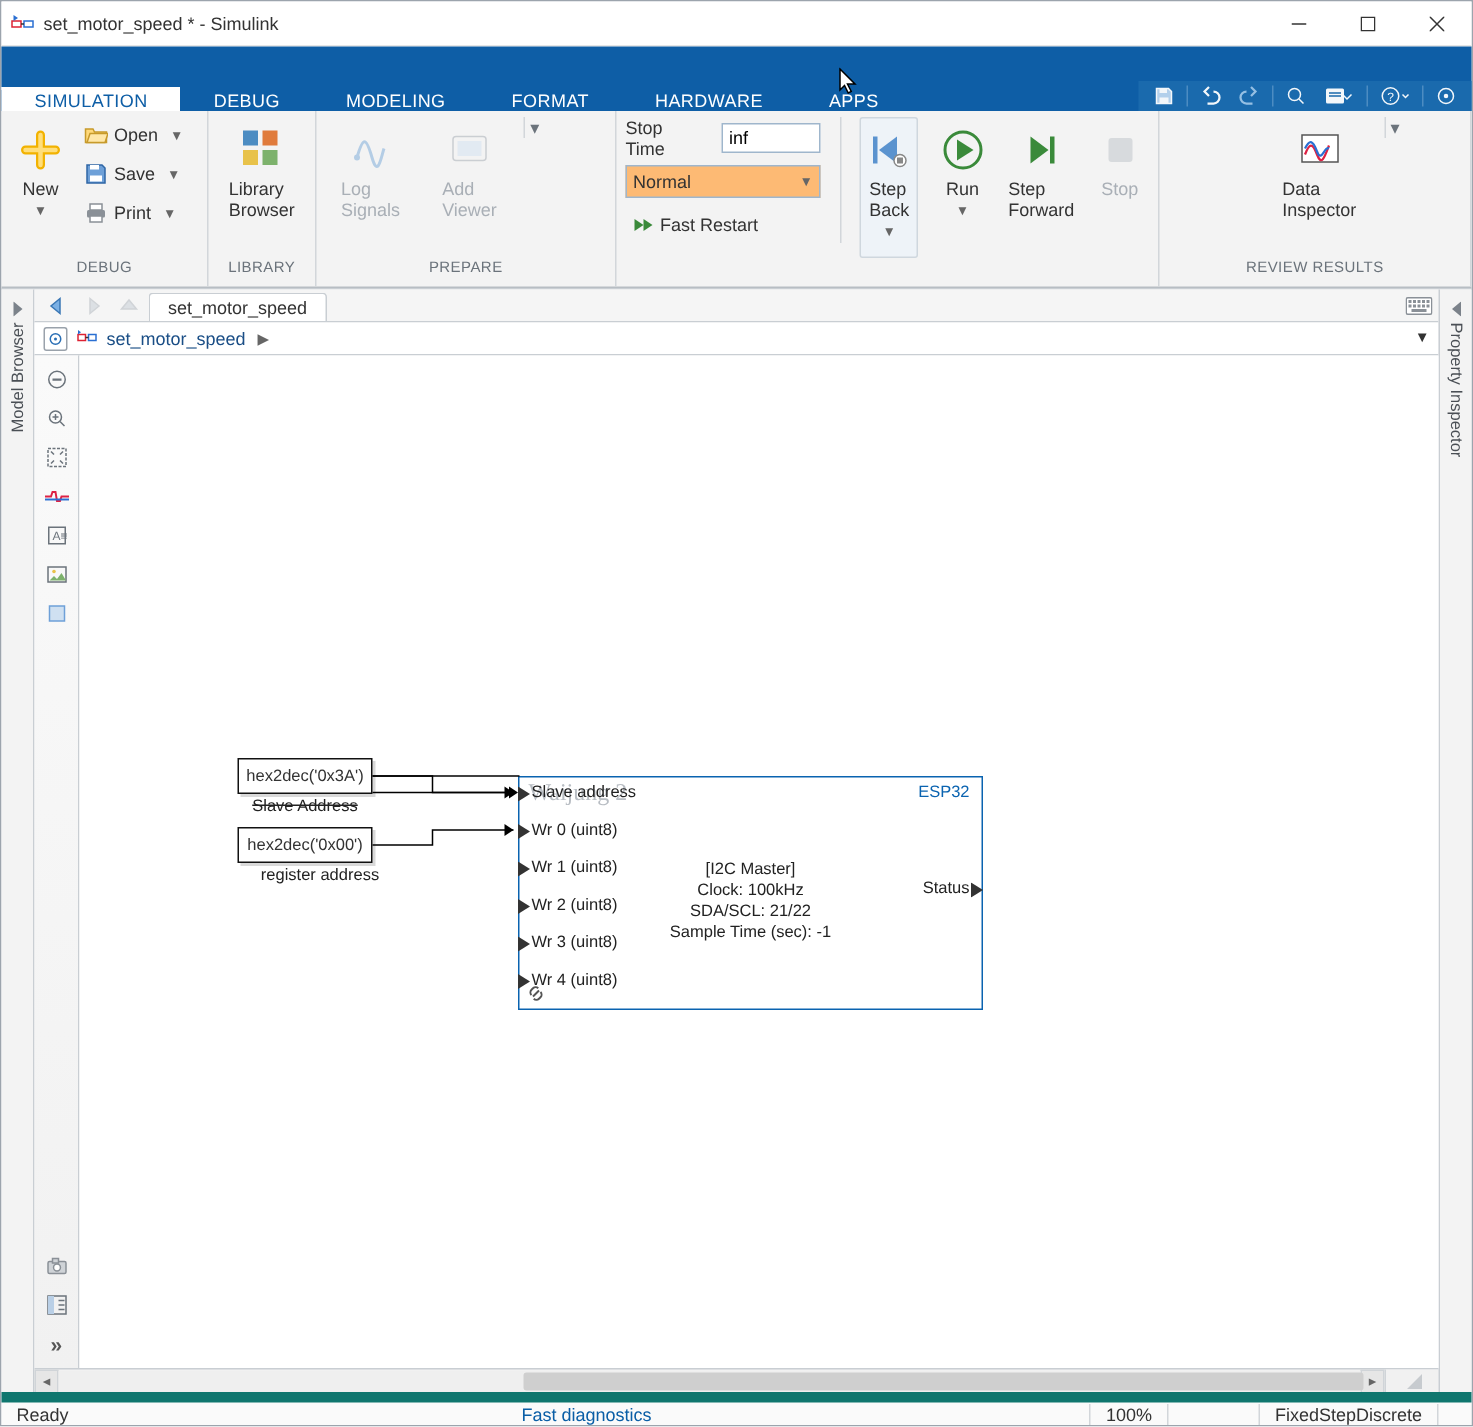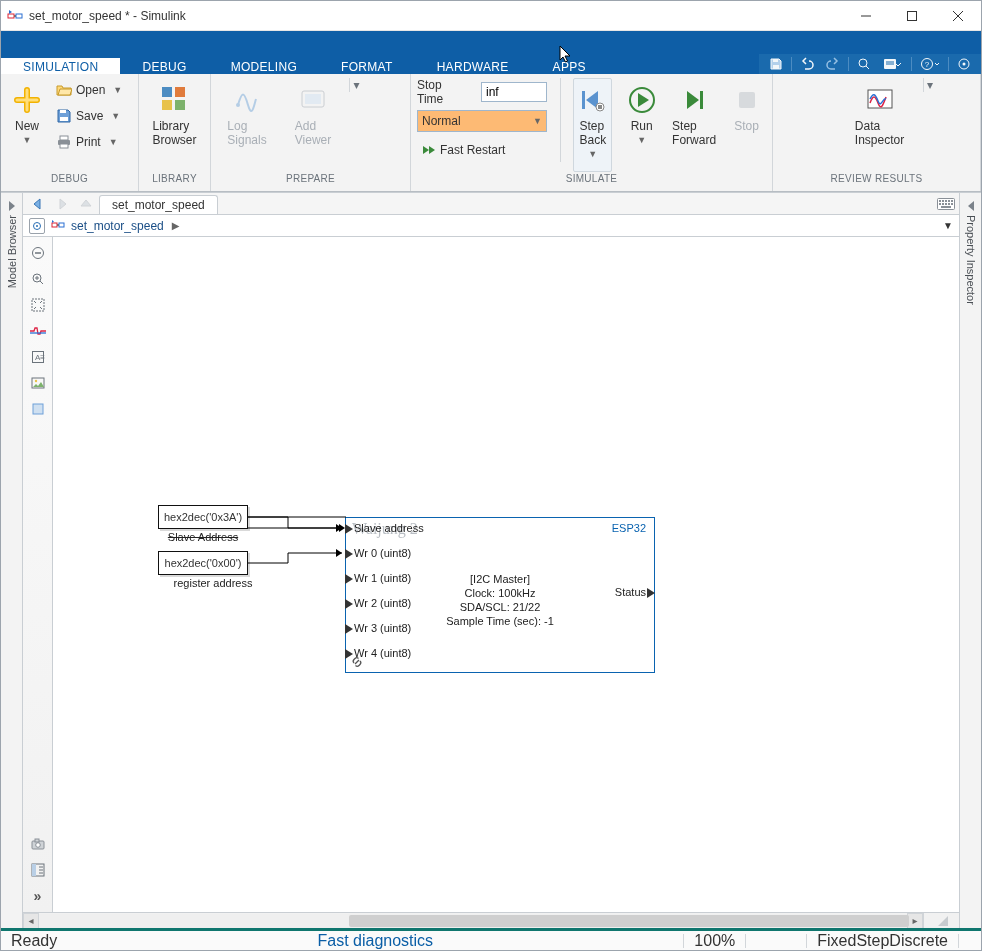--- a/index.html
+++ b/index.html
@@ -98,21 +98,21 @@
   
   .rightpanel{width:22px;background:var(--toolbar-bg);border-left:1px solid #c9ced3;display:flex;flex-direction:column;align-items:center;padding-top:8px;}
   .rightpanel .rotlabel{writing-mode:vertical-rl;font-size:11px;color:#4a4f55;margin-top:4px;}
   
   .hscroll{height:16px;border-top:1px solid #c9ced3;background:#f1f1f1;display:flex;align-items:center;}
   .hscroll .arrow{width:16px;height:16px;display:flex;align-items:center;justify-content:center;background:#e6e6e6;border:1px solid #d0d4d8;color:#666;font-size:10px;}
   .hscroll .track{flex:1;position:relative;height:14px;background:#efefef;}
   .hscroll .thumb{position:absolute;top:1px;height:12px;background:#cfcfcf;border-radius:2px;}
   .hscroll .corner{width:36px;height:16px;background:#f1f1f1;border-left:1px solid #d0d4d8;display:flex;align-items:center;justify-content:center;color:#7a828b;}
   
-  .status{height:22px;border-top:3px solid #0f766e;background:#fafafa;display:flex;align-items:center;font-size:16px;color:#333;}
+  .status{height:22px;border-top:7px solid #0f766e;background:#fafafa;display:flex;align-items:center;font-size:12px;color:#333;}
   .status .cell{padding:0 10px;}
   .status .cell.link{color:#0a5ea6;cursor:pointer;}
   .status .sep{width:1px;height:14px;background:#d2d6da;}
   .status .grow{flex:1;}
   .cursor{position:absolute;top:44px;left:558px;width:14px;height:20px;pointer-events:none;z-index:50;}
 </style>
 </head>
 <body>
 
 <div class="win">
@@ -354,21 +354,20 @@
         </div>
         <div class="bigbtn disabled">
           <div class="ic">
               <svg width="30" height="30" viewBox="0 0 30 30">
                 <rect x="7" y="7" width="16" height="16" rx="2" fill="#b7bdc3"></rect>
               </svg>
             </div>
           <div class="lb">Stop</div>
         </div>
       </div>
-      <div class="label">SIMULATE</div>
     </div>
 
     <div class="rgroup" style="flex:1;">
       <div class="body" style="justify-content:center;">
         <div style="width:20px;"></div>
         <div class="bigbtn" style="width:74px;">
           <div class="ic">
               <svg width="30" height="30" viewBox="0 0 30 30">
                 <rect x="3" y="5" width="24" height="18" fill="#fff" stroke="#555"></rect>
                 <path d="M5 18c3-8 5-8 8 0s5 2 8-6" fill="none" stroke="#d24" stroke-width="1.5"></path>

